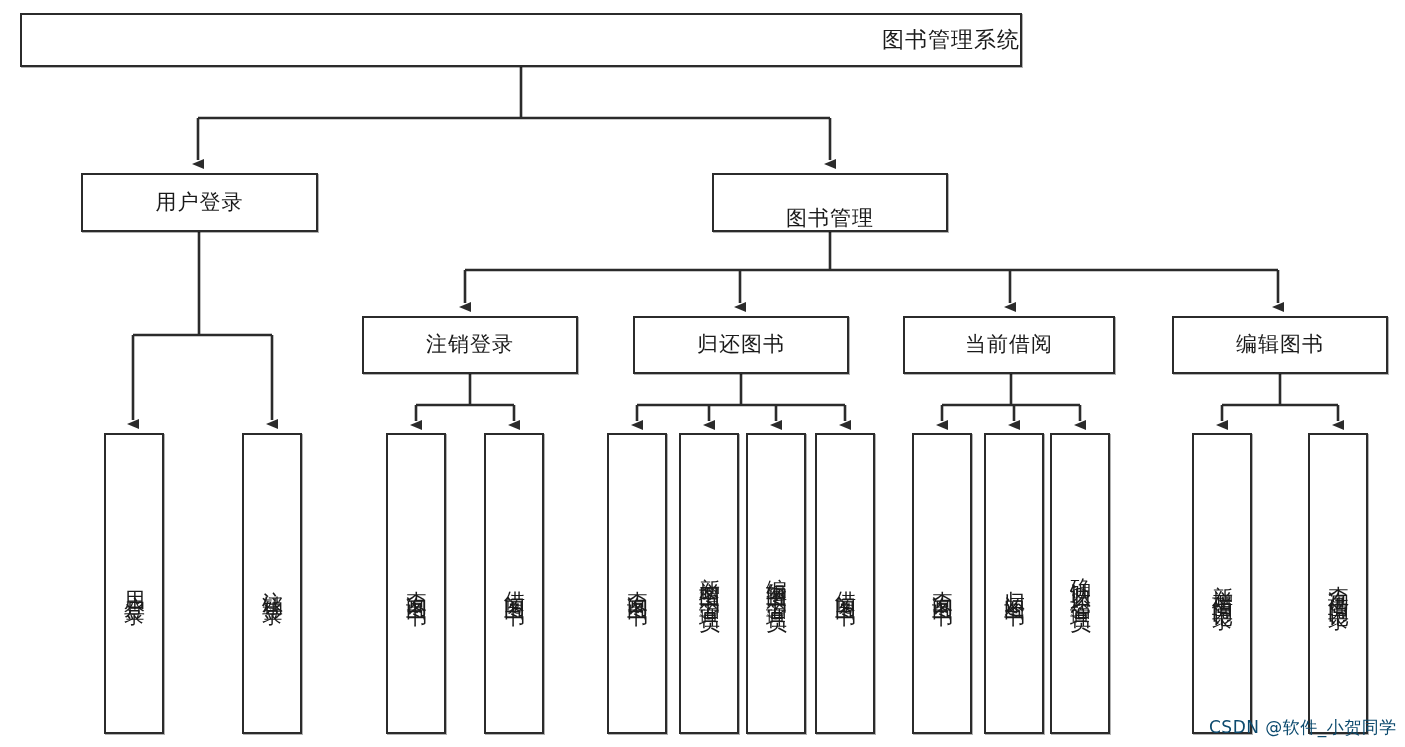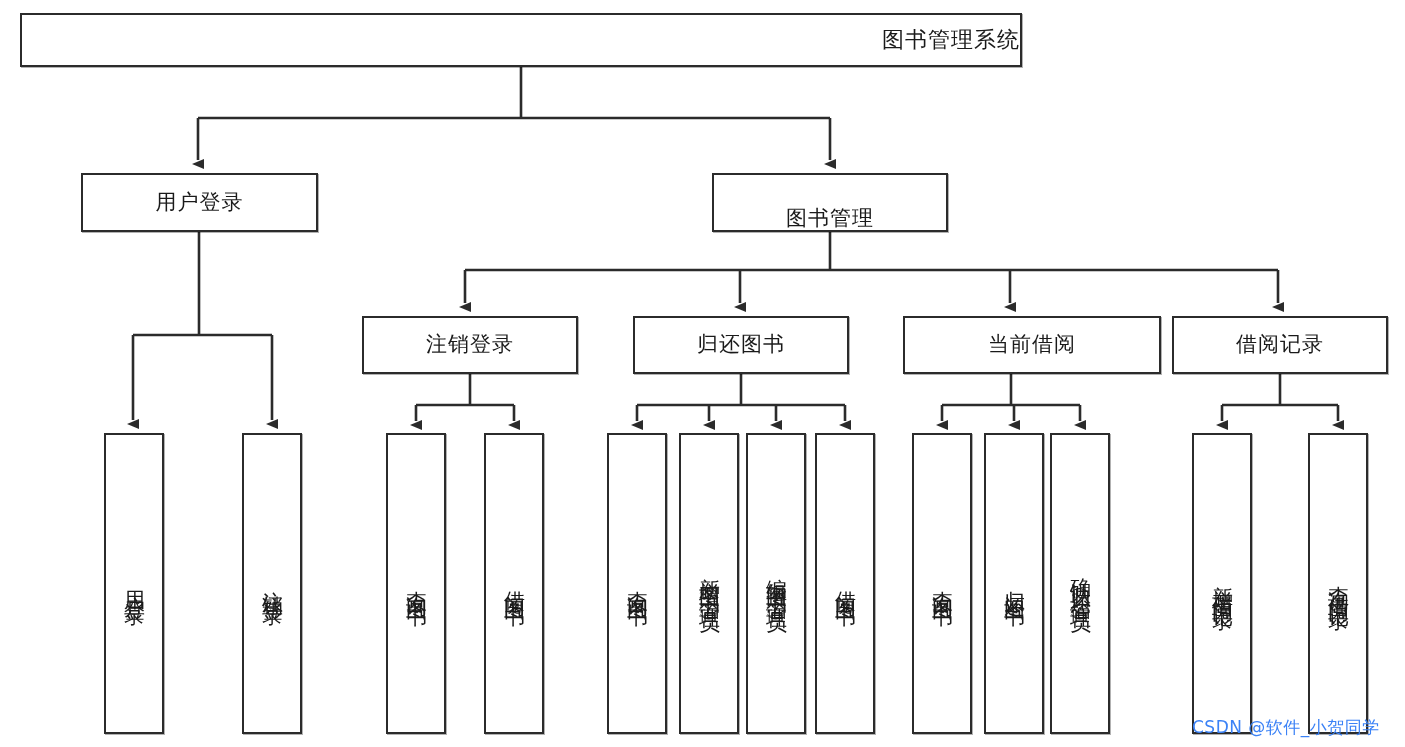--- a/index.html
+++ b/index.html
@@ -57,24 +57,25 @@
     align-items: center;
     justify-content: center;
   }
   .node.vert > span {
     display: block;
     white-space: nowrap;
   }
   .watermark {
     position: absolute;
     font-size: 17px;
-    color: #3b82f6;
+    color: #0c4a6e;
     letter-spacing: 0.5px;
     white-space: nowrap;
     user-select: none;
+    margin-left: 17px;
   }
 </style>
 </head>
 <body>
 
 <div id="canvas">
 
   <svg id="edges" viewBox="0 0 1405 747">
     <defs>
       <marker id="arrow" markerWidth="10" markerHeight="12" refX="1" refY="6" orient="auto" markerUnits="userSpaceOnUse">
@@ -135,25 +136,25 @@
   <div class="node horiz" style="left: 712px; top: 173px; width: 236px; height: 59px; align-items: flex-end;">
     <span>图书管理</span>
   </div>
 
   <div class="node horiz" style="left: 362px; top: 316px; width: 216px; height: 58px;">
     <span>注销登录</span>
   </div>
   <div class="node horiz" style="left: 633px; top: 316px; width: 216px; height: 58px;">
     <span>归还图书</span>
   </div>
-  <div class="node horiz" style="left: 903px; top: 316px; width: 258px; height: 58px;">
+  <div class="node horiz" style="left: 903px; top: 316px; width: 212px; height: 58px;">
     <span>当前借阅</span>
   </div>
   <div class="node horiz" style="left: 1172px; top: 316px; width: 216px; height: 58px;">
-    <span>借阅记录</span>
+    <span>编辑图书</span>
   </div>
 
   <div class="node vert" style="left: 104px; top: 433px; width: 60px; height: 301px;">
     <span>用户登录</span>
   </div>
   <div class="node vert" style="left: 242px; top: 433px; width: 60px; height: 301px;">
     <span>注销登录</span>
   </div>
   <div class="node vert" style="left: 386px; top: 433px; width: 60px; height: 301px;">
     <span>查询图书</span>

